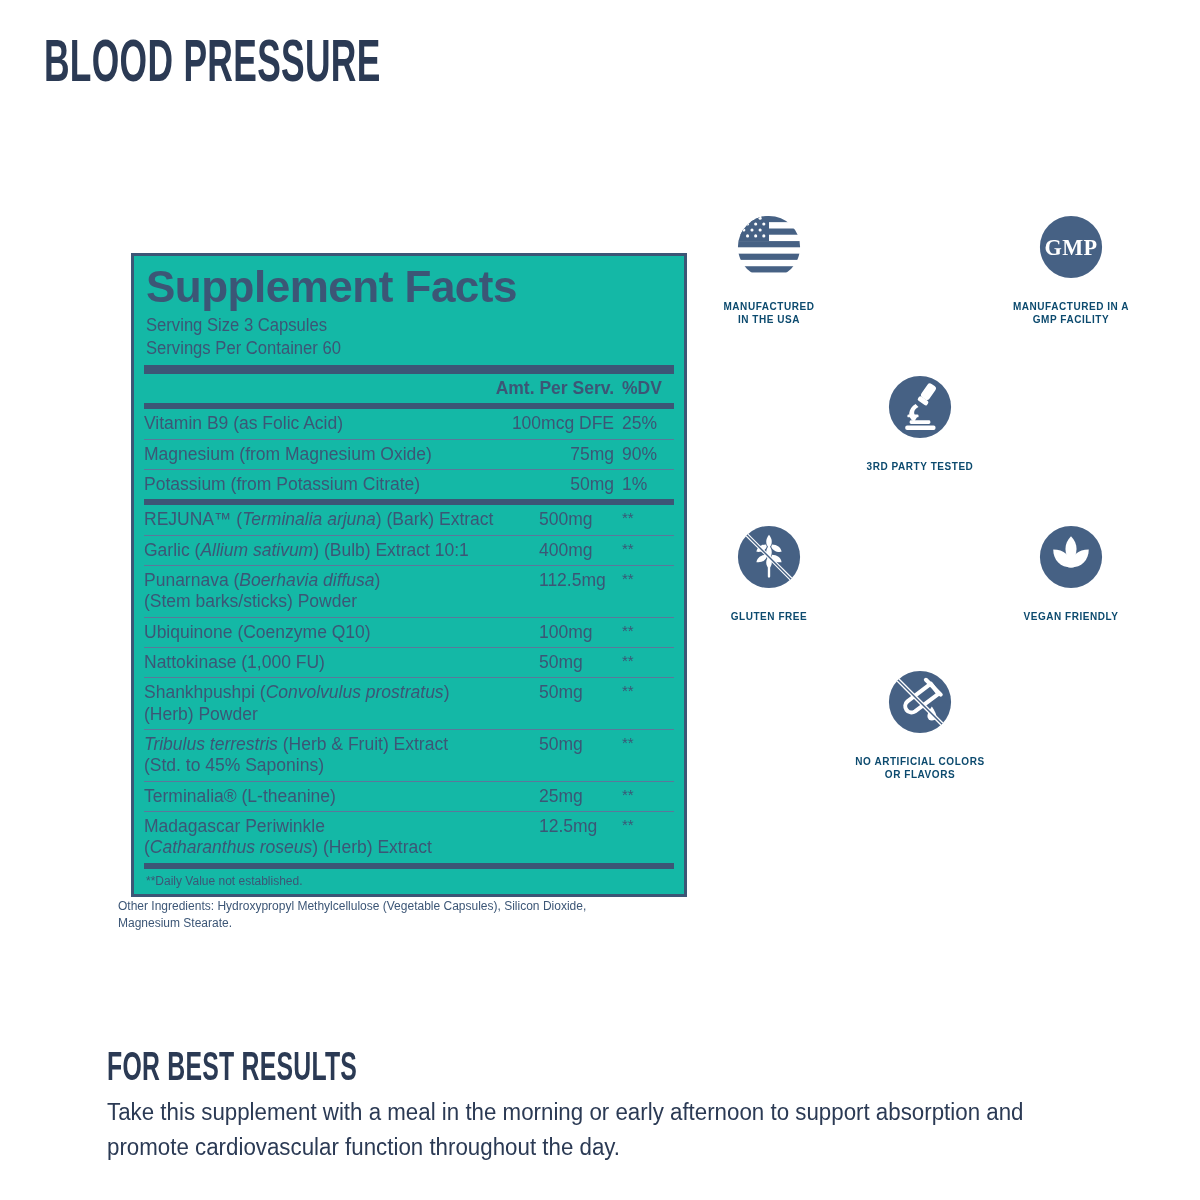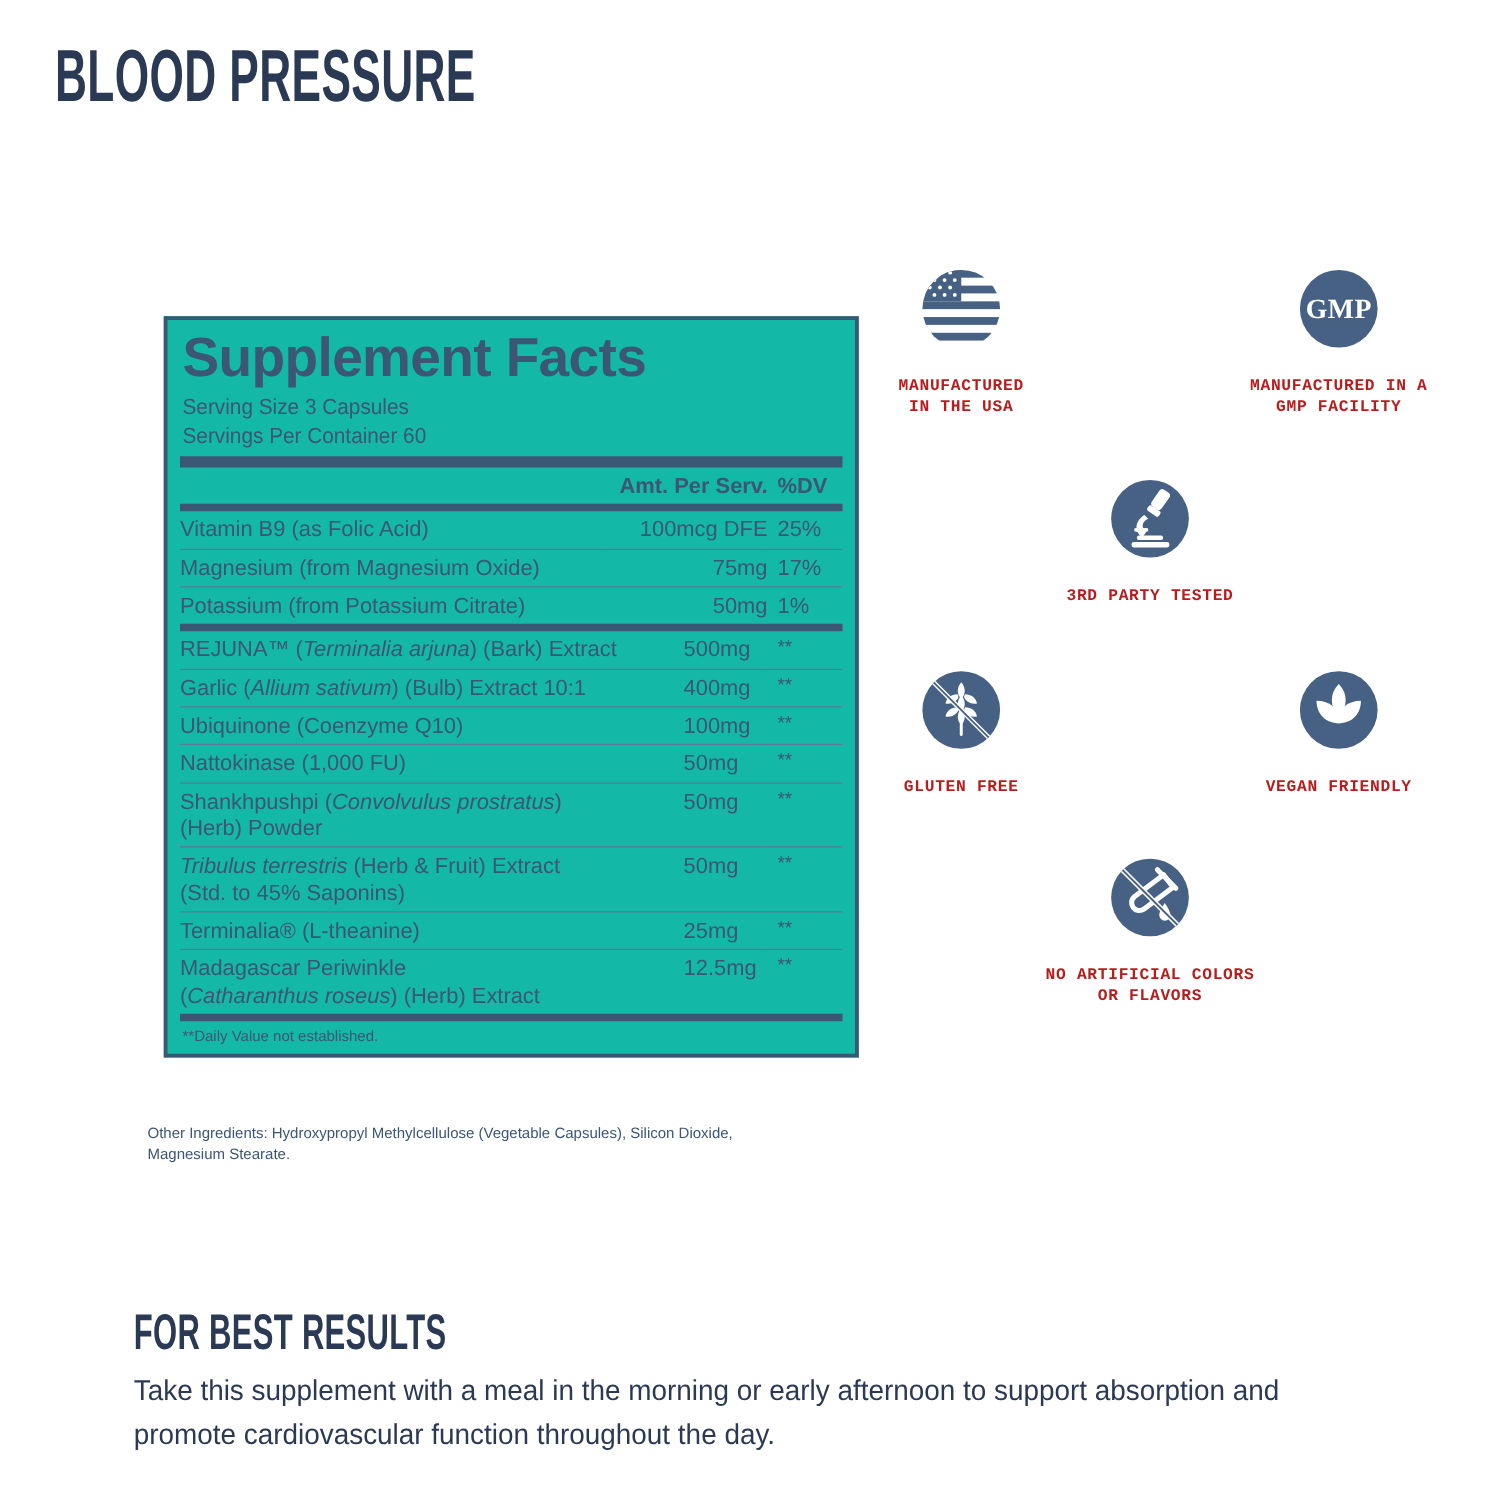--- a/index.html
+++ b/index.html
@@ -136,27 +136,26 @@
     width: 170px;
     text-align: center;
   }
   .badge-icon {
     width: 74px;
     height: 74px;
     margin: 0 auto 16px auto;
     display: block;
   }
   .badge-label {
-    font-size: 13px;
+    font-size: 10px;
     font-weight: bold;
     letter-spacing: 0.55px;
     line-height: 1.32;
-    color: #b91c1c;
+    color: #0c4a6e;
     white-space: pre-line;
-    font-family: Liberation Mono, monospace;
   }
 
   
   .best-title {
     position: absolute;
     left: 107px;
     top: 1046px;
     font-size: 40px;
     font-weight: bold;
     line-height: 1;
@@ -205,21 +204,21 @@
   <table class="sf-table">
     <tbody id="vitamins-body">
         <tr class="row-line row-first">
           <td class="col-name">Vitamin B9 (as Folic Acid)</td>
           <td class="col-amt">100mcg DFE</td>
           <td class="col-dv">25%</td>
         </tr>
         <tr class="row-line">
           <td class="col-name">Magnesium (from Magnesium Oxide)</td>
           <td class="col-amt">75mg</td>
-          <td class="col-dv">17%</td>
+          <td class="col-dv">90%</td>
         </tr>
         <tr class="row-line">
           <td class="col-name">Potassium (from Potassium Citrate)</td>
           <td class="col-amt">50mg</td>
           <td class="col-dv">1%</td>
         </tr>
       </tbody>
   </table>
 
   <div class="rule-med"></div>
@@ -227,20 +226,25 @@
   <table class="sf-table">
     <tbody id="botanicals-body">
         <tr class="row-line row-first">
           <td class="col-name">REJUNA™ (<i>Terminalia arjuna</i>) (Bark) Extract</td>
           <td class="col-amt-l">500mg</td>
           <td class="col-dv dv-stars">**</td>
         </tr>
         <tr class="row-line">
           <td class="col-name">Garlic (<i>Allium sativum</i>) (Bulb) Extract 10:1</td>
           <td class="col-amt-l">400mg</td>
+          <td class="col-dv dv-stars">**</td>
+        </tr>
+        <tr class="row-line">
+          <td class="col-name">Punarnava (<i>Boerhavia diffusa</i>)<br>(Stem barks/sticks) Powder</td>
+          <td class="col-amt-l">112.5mg</td>
           <td class="col-dv dv-stars">**</td>
         </tr>
         <tr class="row-line">
           <td class="col-name">Ubiquinone (Coenzyme Q10)</td>
           <td class="col-amt-l">100mg</td>
           <td class="col-dv dv-stars">**</td>
         </tr>
         <tr class="row-line">
           <td class="col-name">Nattokinase (1,000 FU)</td>
           <td class="col-amt-l">50mg</td>

